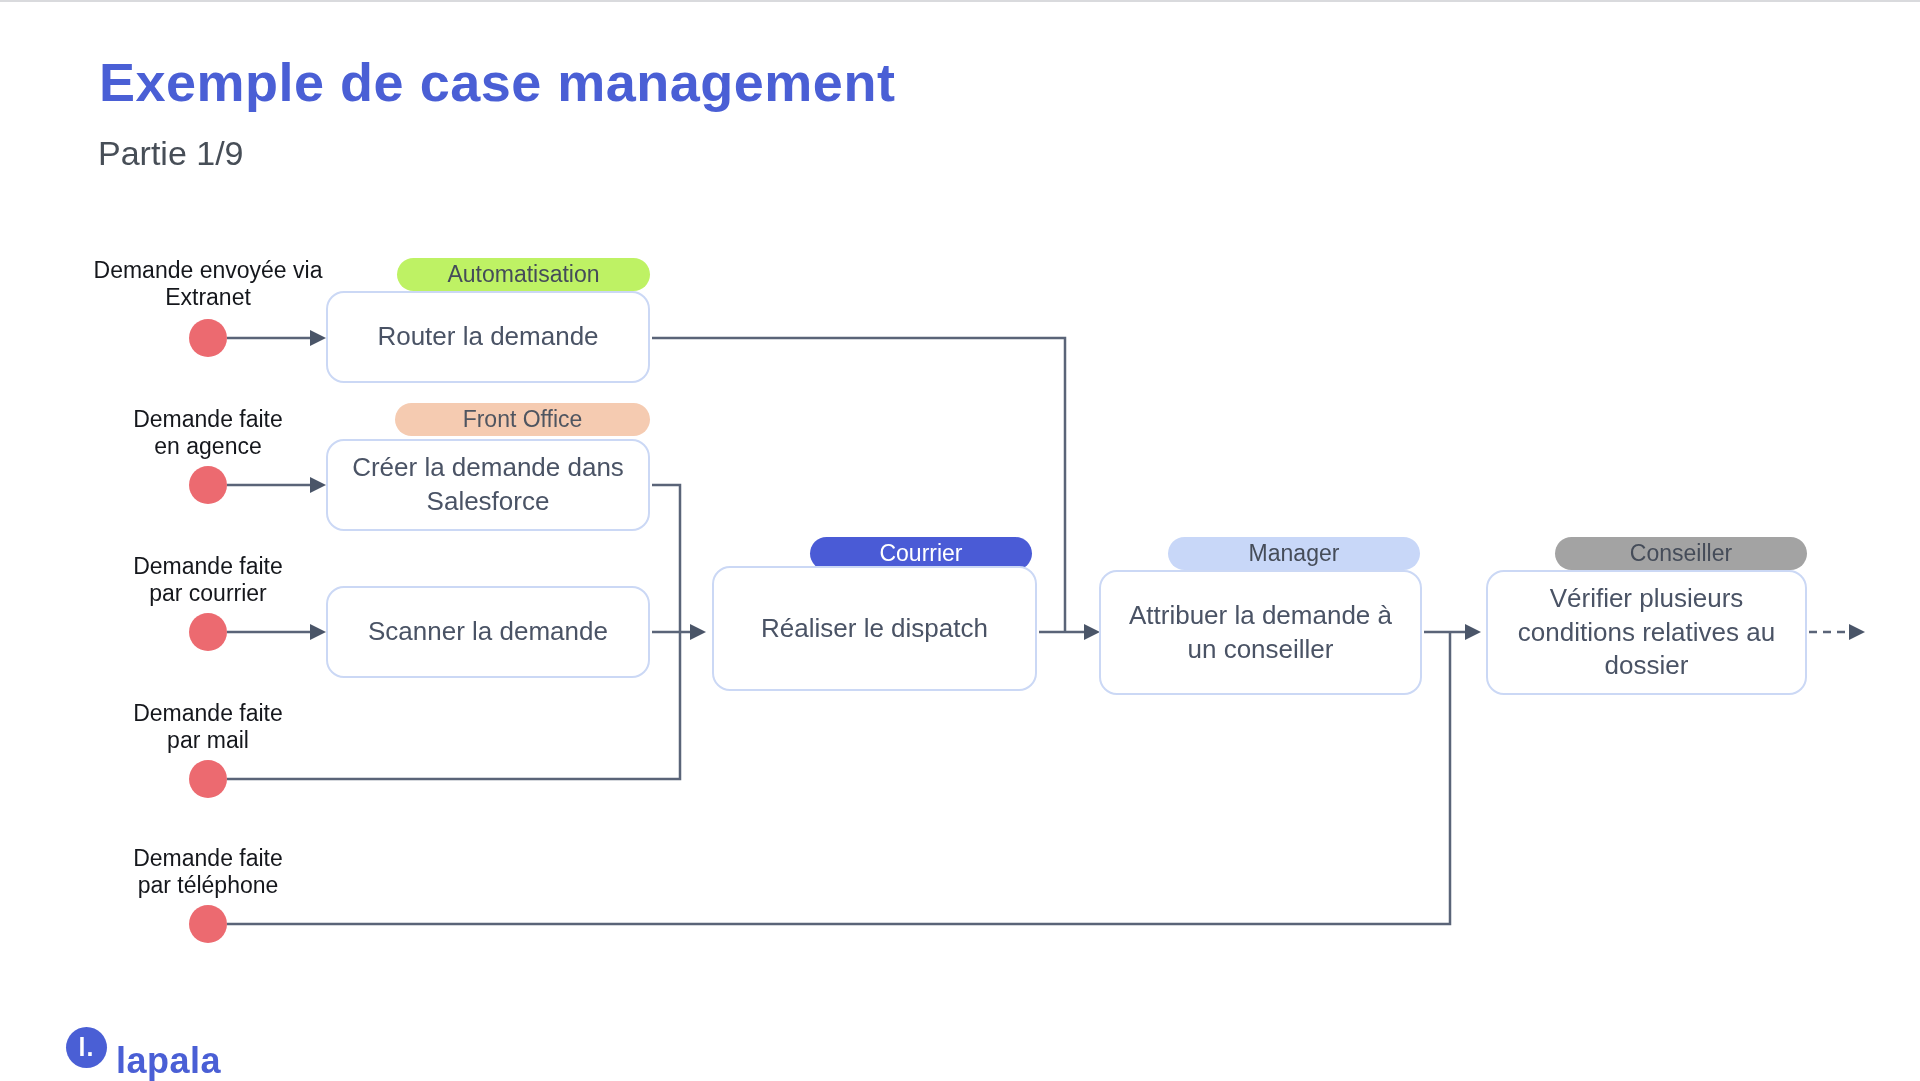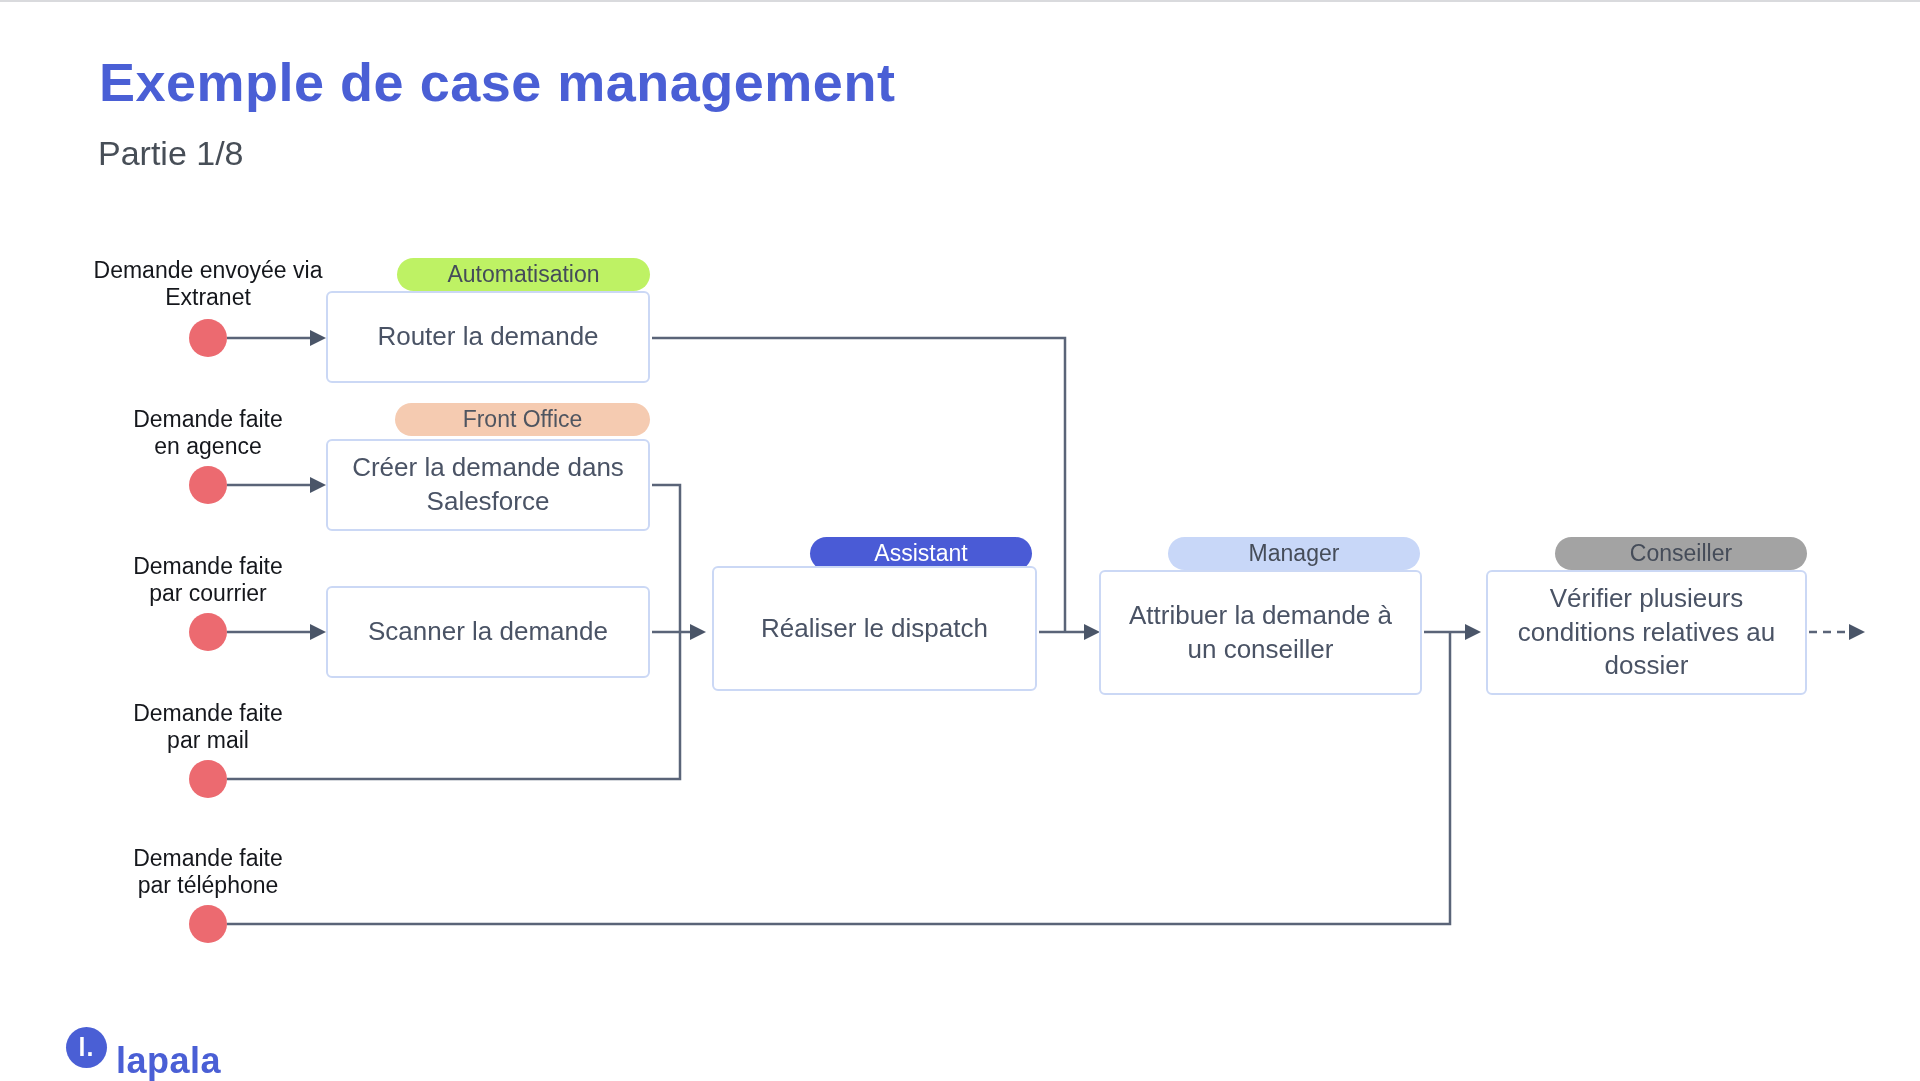--- a/index.html
+++ b/index.html
@@ -20,21 +20,21 @@
   .start-label{
     position:absolute;z-index:2;text-align:center;
     font-size:23px;line-height:1.18;color:#15171c;
   }
   .start-dot{
     position:absolute;z-index:3;width:38px;height:38px;border-radius:50%;
     background:#EC6A70;
   }
   .flow-box{
     position:absolute;z-index:2;box-sizing:border-box;
-    background:#ffffff;border:2px solid #CBD8F5;border-radius:6px;
+    background:#ffffff;border:2px solid #CBD8F5;border-radius:18px;
     display:flex;align-items:center;justify-content:center;text-align:center;
     font-size:26px;line-height:1.3;color:#4A5365;padding:6px 12px;
   }
   .flow-tag{
     position:absolute;z-index:2;box-sizing:border-box;height:33px;border-radius:17px;
     display:flex;align-items:center;justify-content:center;text-align:center;
     font-size:23px;color:#454C59;
   }
   .logo{position:absolute;left:66px;top:1010px;z-index:2;display:flex;align-items:center;gap:9px;}
   .logo-mark{
@@ -43,21 +43,21 @@
     font-size:25px;font-weight:800;letter-spacing:1px;
   }
   .logo-text{font-size:36px;font-weight:700;color:#4A5FD5;letter-spacing:.5px;margin-top:28px;}
 </style>
 </head>
 <body>
 
 <div class="page">
 
   <h1 class="page-title">Exemple de case management</h1>
-  <div class="page-subtitle">Partie 1/8</div>
+  <div class="page-subtitle">Partie 1/9</div>
 
   <svg class="connector-layer" viewBox="0 0 1920 1081" xmlns="http://www.w3.org/2000/svg">
     <g stroke="#5A6478" stroke-width="2.5" fill="none">
       <path d="M227 336 H311"></path>
       <path d="M227 483 H311"></path>
       <path d="M227 630 H311"></path>
       <path d="M652 630 H691"></path>
       <path d="M652 483 H680 V777 H227"></path>
       <path d="M652 336 H1065 V629"></path>
       <path d="M1039 630 H1085"></path>
@@ -98,21 +98,21 @@
 
   <div class="flow-tag" style="left: 395px; top: 401px; width: 255px; background-color: rgb(245, 203, 177); color: rgb(79, 85, 96);">Front Office</div>
   <div class="flow-box" style="left:326px;top:437px;width:324px;height:92px">
     <span>Créer la demande dans Salesforce</span>
   </div>
 
   <div class="flow-box" style="left:326px;top:584px;width:324px;height:92px">
     <span>Scanner la demande</span>
   </div>
 
-  <div class="flow-tag" style="left: 810px; top: 535px; width: 222px; background-color: rgb(74, 91, 214); color: rgb(255, 255, 255);">Assistant</div>
+  <div class="flow-tag" style="left: 810px; top: 535px; width: 222px; background-color: rgb(74, 91, 214); color: rgb(255, 255, 255);">Courrier</div>
   <div class="flow-box" style="left:712px;top:564px;width:325px;height:125px">
     <span>Réaliser le dispatch</span>
   </div>
 
   <div class="flow-tag" style="left: 1168px; top: 535px; width: 252px; background-color: rgb(200, 215, 248); color: rgb(69, 76, 89);">Manager</div>
   <div class="flow-box" style="left:1099px;top:568px;width:323px;height:125px">
     <span>Attribuer la demande à un conseiller</span>
   </div>
 
   <div class="flow-tag" style="left: 1555px; top: 535px; width: 252px; background-color: #a3a3a3; color: rgb(69, 76, 89);">Conseiller</div>

